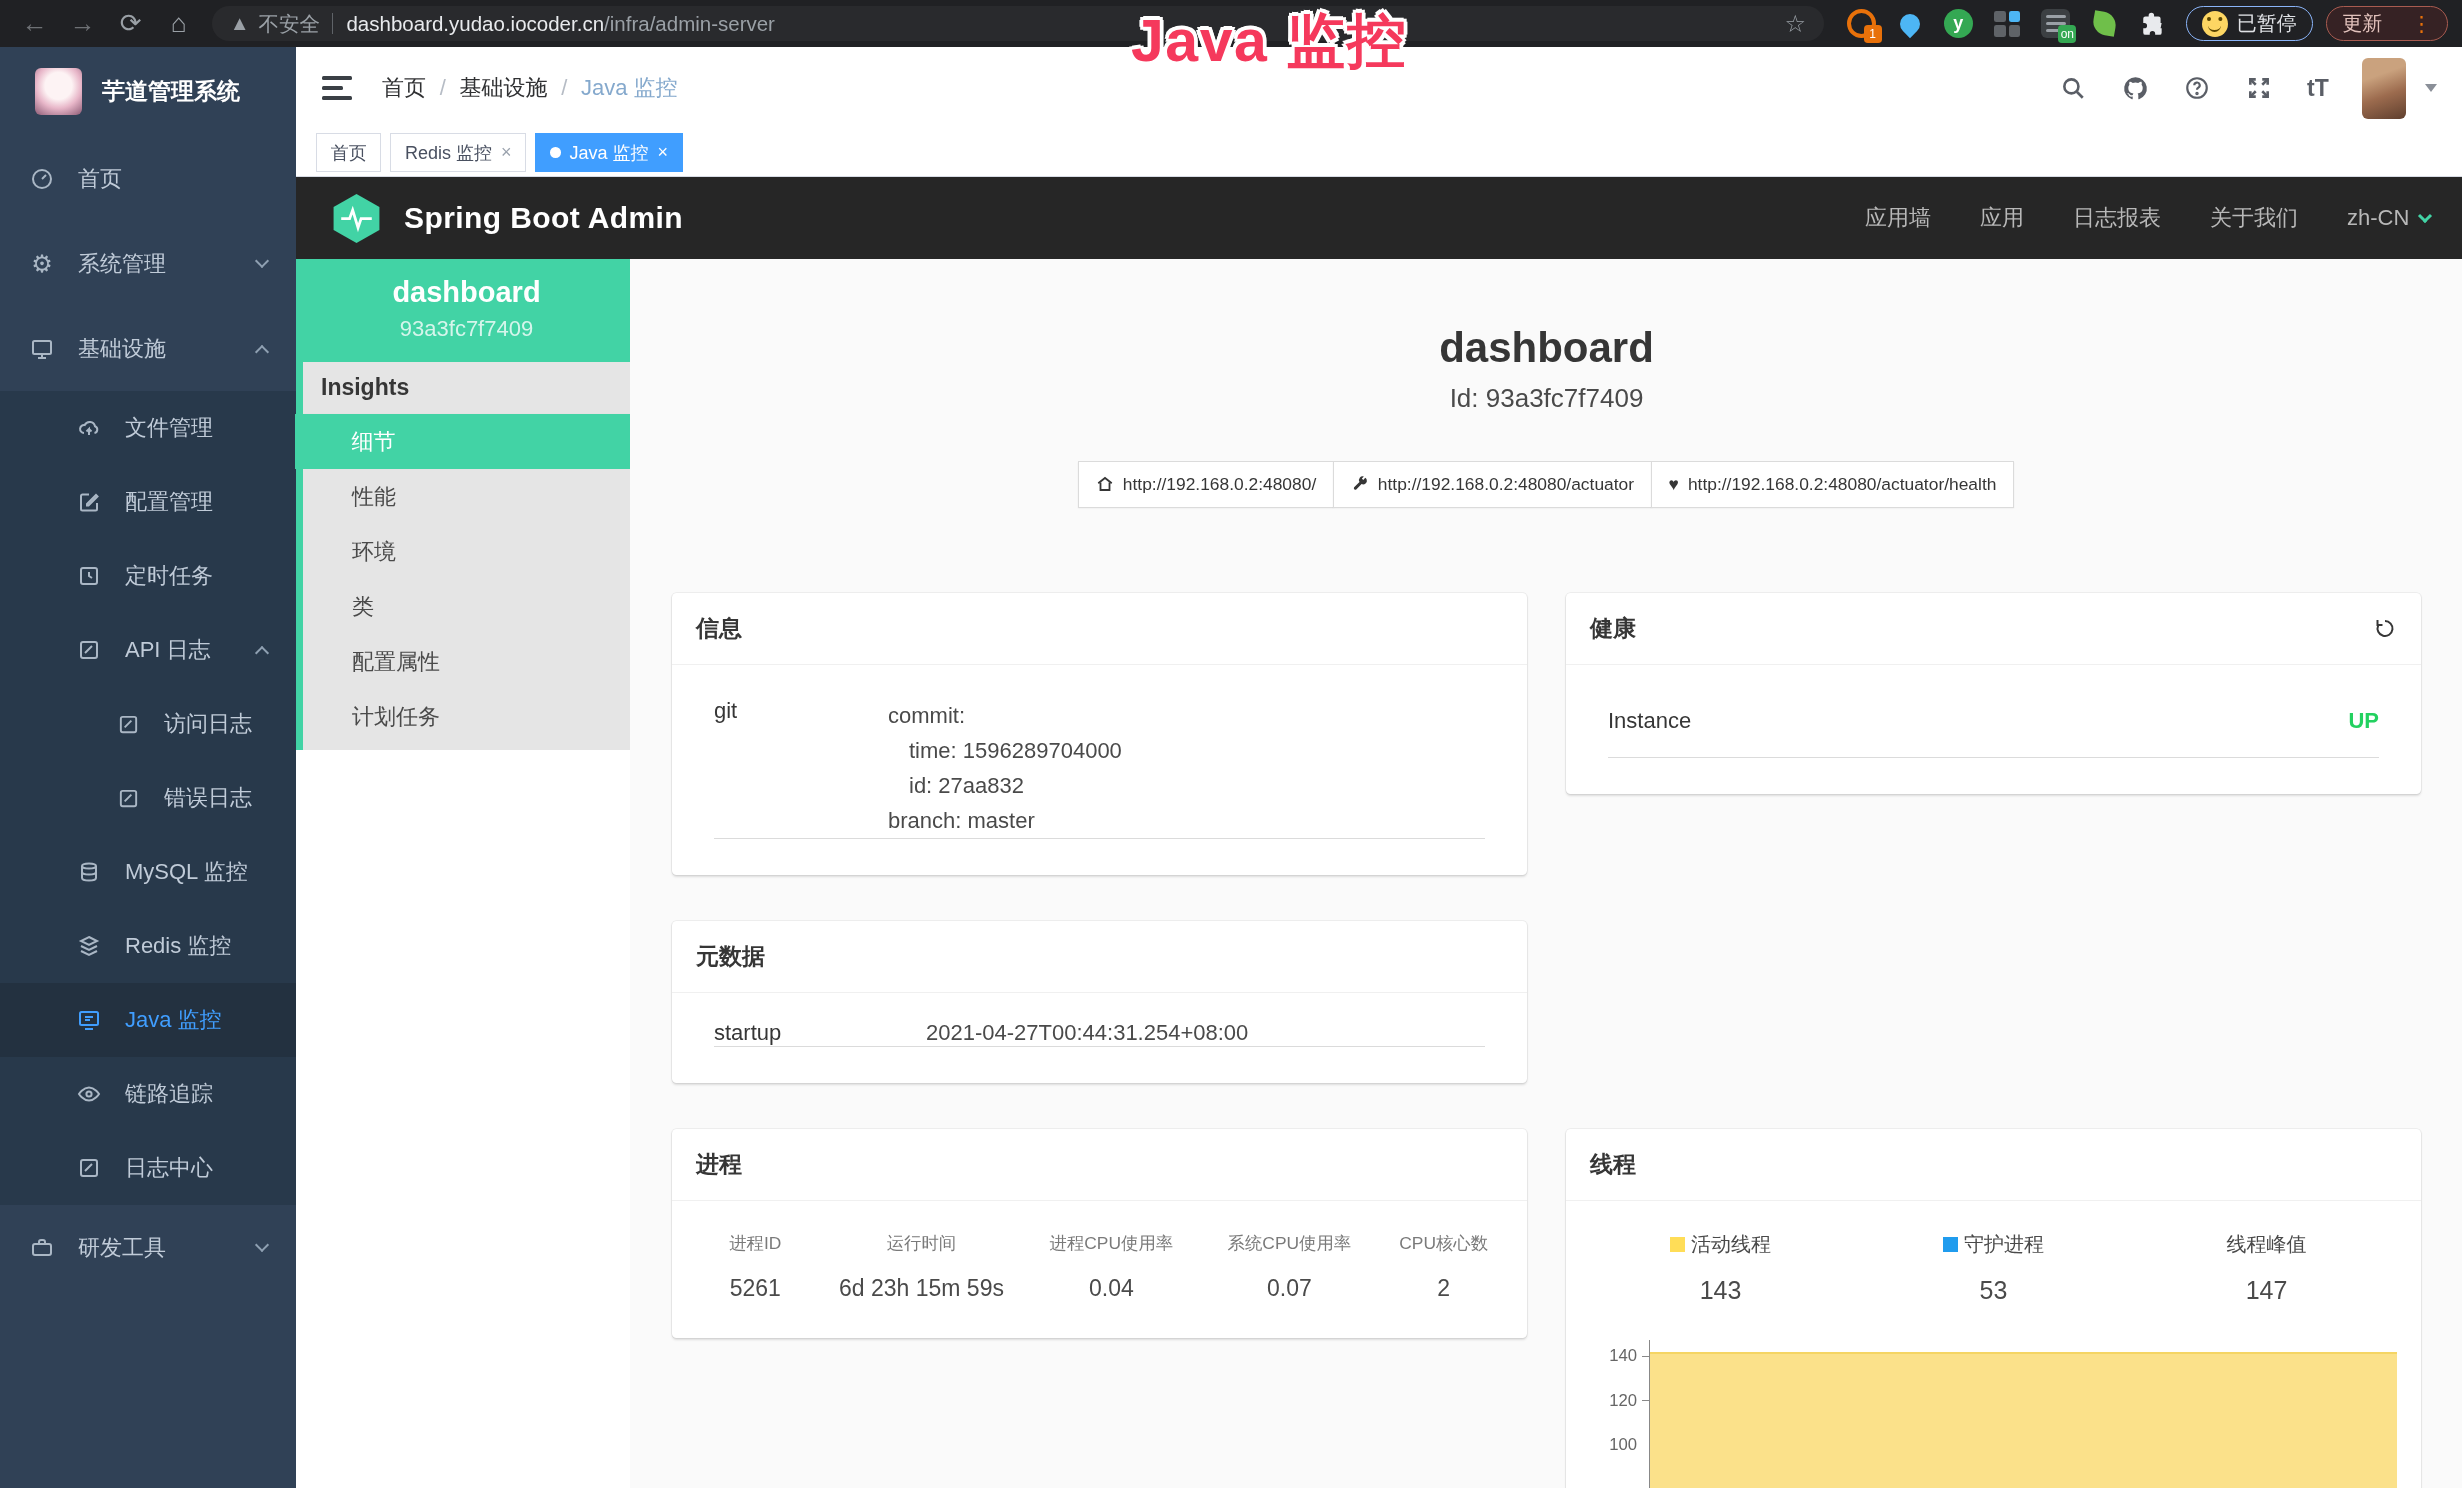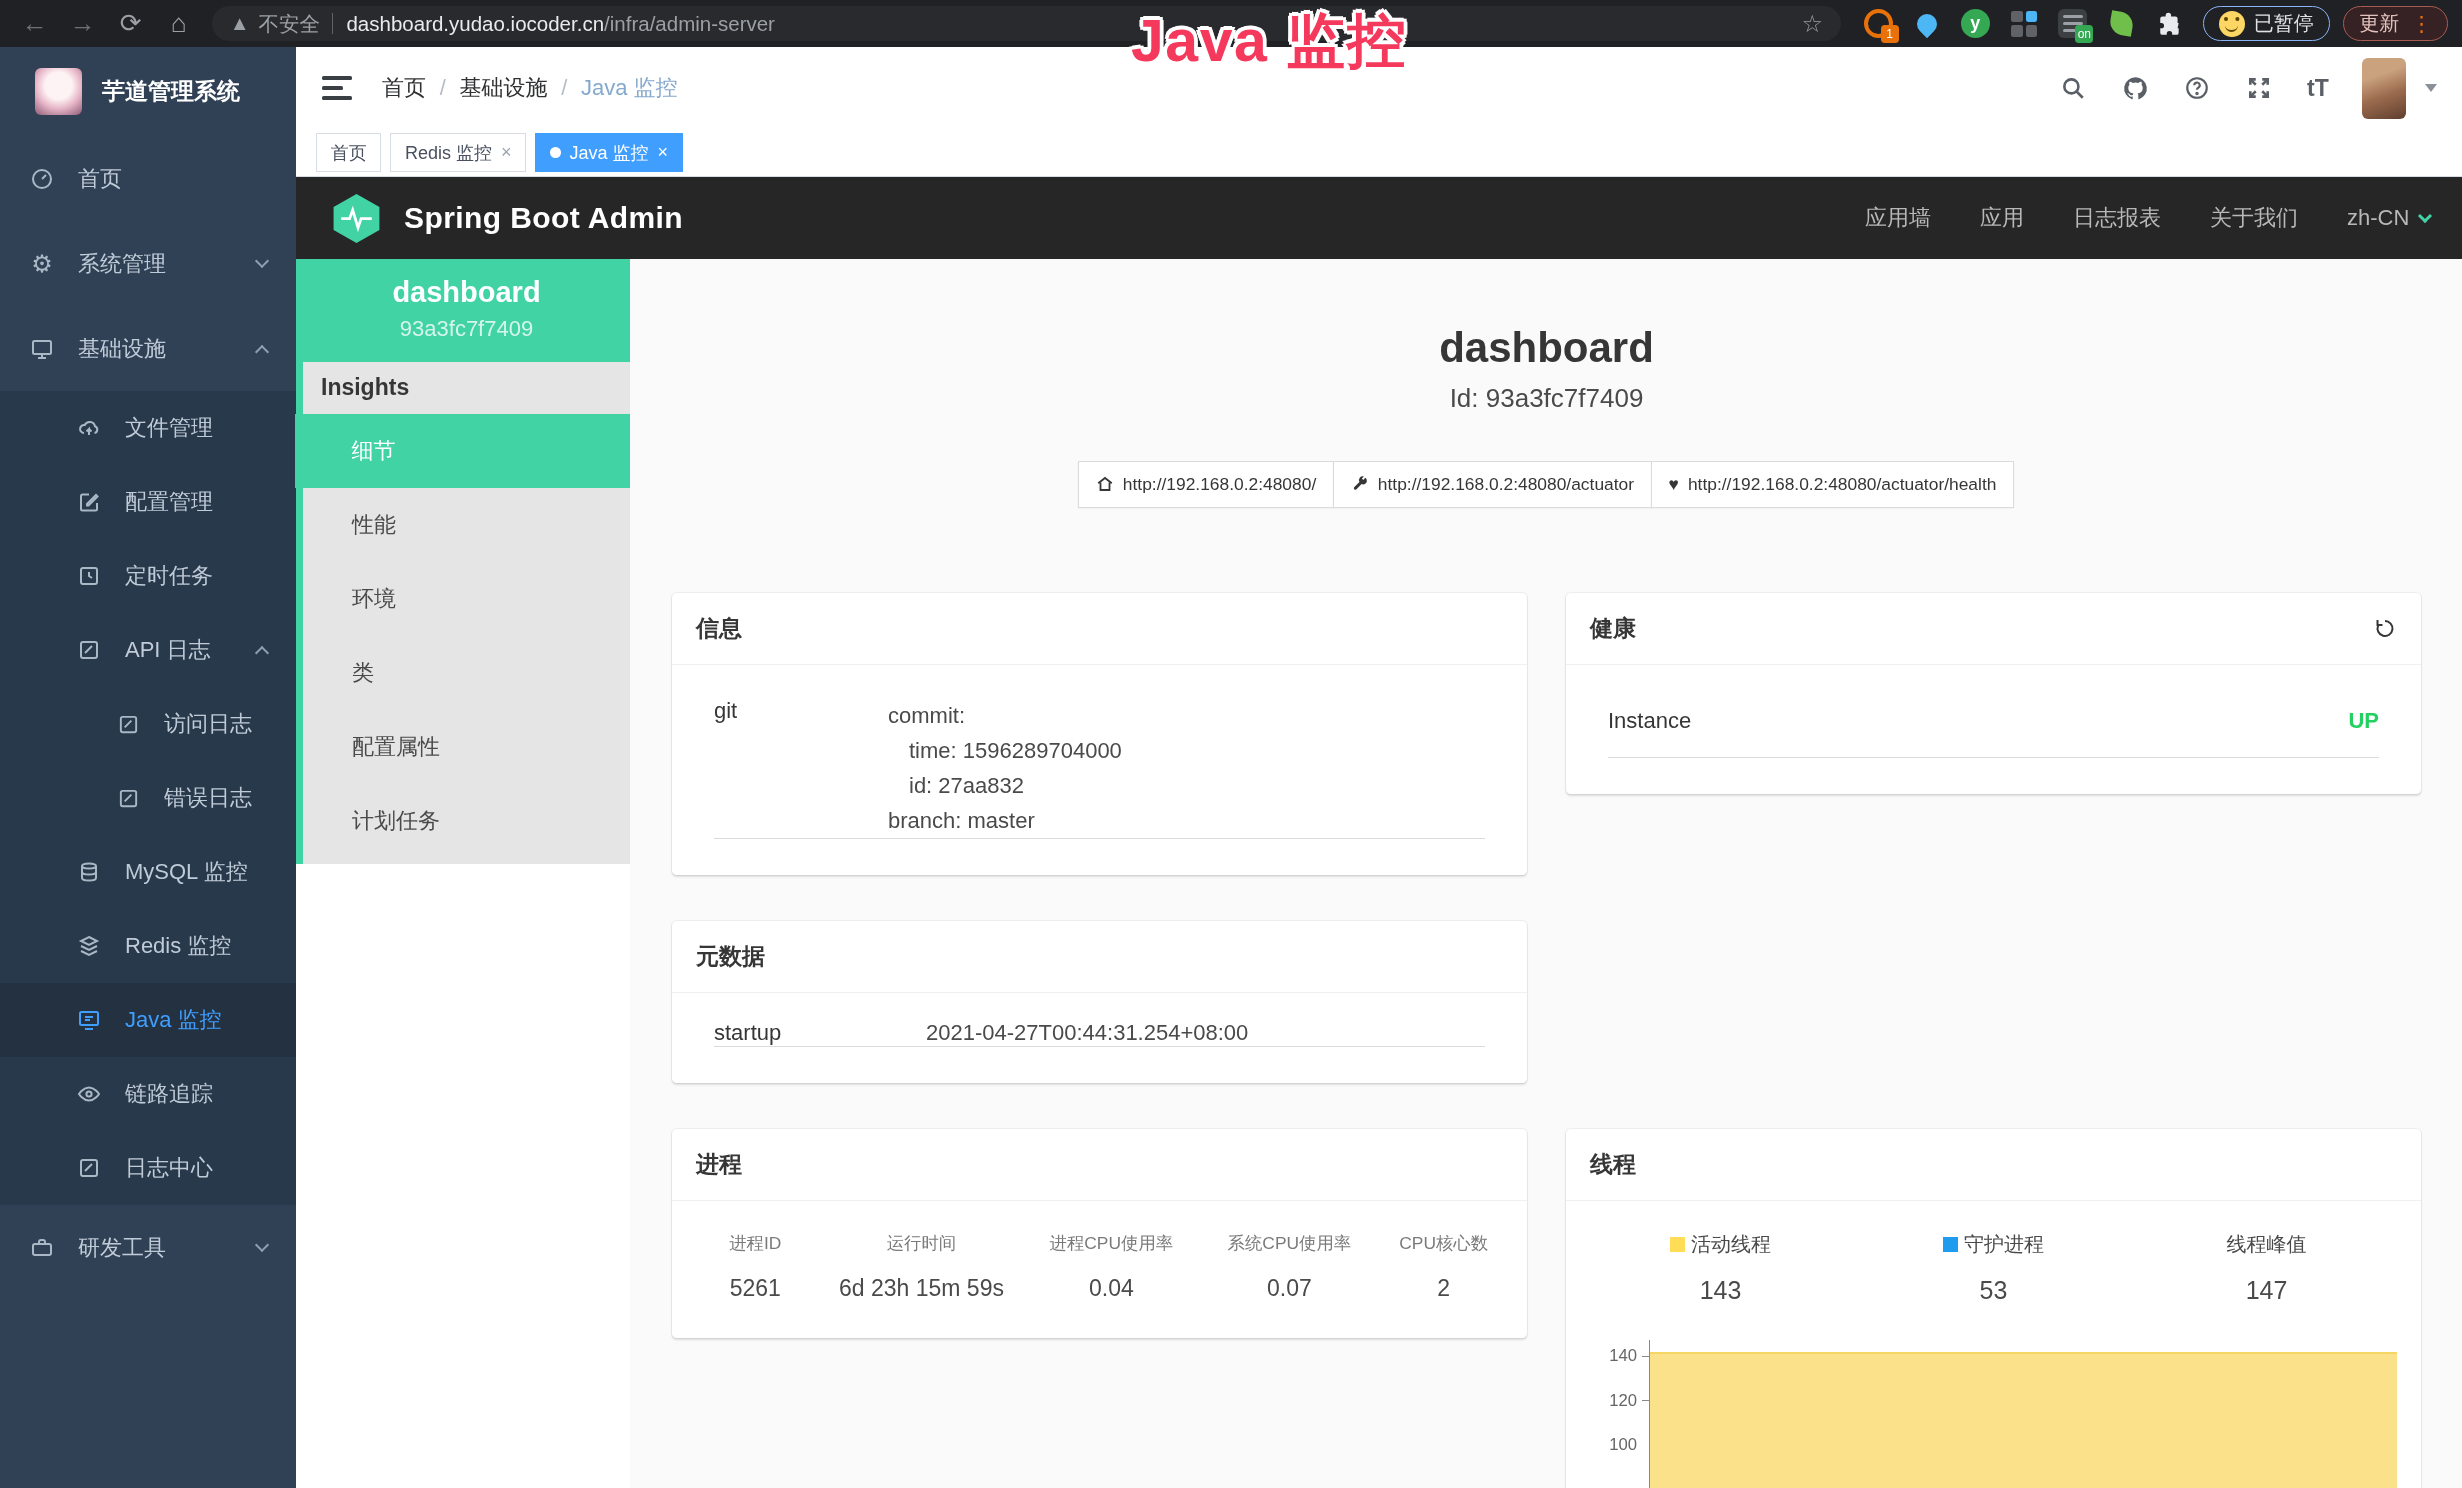--- a/index.html
+++ b/index.html
@@ -36,21 +36,21 @@
   .ext-dark i { height:3px; background:#9aa0a6; border-radius:1.5px; }
   .ext-leaf { width:23px; height:23px; background:#6fbf4a; border-radius:0 60% 0 60%; transform:rotate(10deg); }
   .pill { height:35px; border-radius:17.4px; display:flex; align-items:center; gap:9px; padding:0 15px;
     font-size:20px; flex:0 0 auto; }
   .pill-paused { border:1.5px solid #8ab4f8; color:#dfe1e5; margin-right:7.6px; }
   .emoji-face { width:26px; height:26px; border-radius:50%; background:#fdd663; position:relative; }
   .emoji-face::before { content:""; position:absolute; left:5.3px; top:6.8px; width:3.8px; height:3.8px; border-radius:50%;
     background:#5a4500; box-shadow:11.4px 0 0 #5a4500; }
   .emoji-face::after { content:""; position:absolute; left:6px; top:13px; width:13.7px; height:6.8px;
     border-bottom:2.3px solid #5a4500; border-radius:0 0 9px 9px; }
-  .pill-update { border:1.5px solid #a85b50; background:rgba(120,40,35,.25); color:#e2c2bc; gap:12px; }
+  .pill-update { border:1.5px solid #a85b50; background:rgba(120,40,35,.25); color:#e2c2bc; gap:29px; }
   .pill-update .dots { color:#e8710a; font-size:21px; letter-spacing:0; }
 
   
   .app-sidebar { position:absolute; left:0; top:47px; width:296px; height:1442px; background:#304156; color:#c0cbd8; }
   .logo-row { height:89px; display:flex; align-items:center; gap:20px; padding:0 35px; }
   .logo-img { width:47px; height:47px; border-radius:6px; flex:0 0 auto;
     background:radial-gradient(circle at 50% 38%, #fdf3f4 0 36%, #e8b7c9 60%, #8c5a74 100%); }
   .logo-title { color:#fff; font-size:23px; font-weight:700; white-space:nowrap; }
   .side-item { height:85px; display:flex; align-items:center; gap:23px; padding:0 29px; font-size:22px;
     color:#c0cbd8; cursor:pointer; }
@@ -104,21 +104,21 @@
   .chev-green { width:10px; height:10px; border-right:3px solid #42d3a5; border-bottom:3px solid #42d3a5;
     transform:rotate(45deg); margin-top:-4.6px; }
 
   .sba-row { flex:1 1 auto; display:flex; min-height:0; }
   .sba-side { width:334px; background:#fff; flex:0 0 auto; }
   .inst-panel { background:#42d3a5; border-left:7.6px solid #42d3a5; padding:16.7px 7.6px 20px; text-align:center; }
   .inst-name { color:#fff; font-size:29px; font-weight:700; }
   .inst-id { color:rgba(255,255,255,.78); font-size:22px; margin-top:7.6px; }
   .insights { background:#e5e5e5; border-left:7.6px solid #42d3a5; padding-bottom:6px; }
   .insights-label { font-size:23px; font-weight:700; color:#363636; padding:12px 18px; border-bottom:0.8px solid #e3e3e3; }
-  .s-item { height:74px; display:flex; align-items:center; padding-left:49px; font-size:22px; color:#4a4a4a; cursor:pointer; }
+  .s-item { height:55px; display:flex; align-items:center; padding-left:49px; font-size:22px; color:#4a4a4a; cursor:pointer; }
   .s-item.active { background:#42d3a5; color:#fff; margin-left:-7.6px; padding-left:56px; }
   .sba-side .plain .s-item { padding-left:26px; }
 
   .sba-content { flex:1 1 auto; background:#fafafa; overflow:hidden; position:relative; }
   .content-head { text-align:center; margin-top:65px; }
   .content-title { font-size:42px; font-weight:600; color:#363636; }
   .content-id { font-size:26px; color:#4a4a4a; margin-top:10.6px; }
   .link-row { display:flex; justify-content:center; gap:0; margin-top:47px; }
   .link-btn { display:flex; align-items:center; gap:9px; background:#fff; border:0.8px solid #dbdbdb;
     padding:12px 16.7px; font-size:17.4px; color:#363636; margin-left:-0.8px; cursor:pointer;

